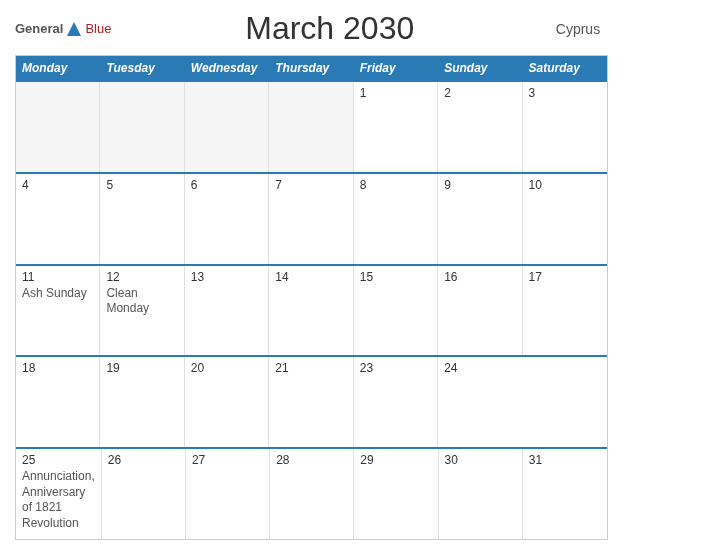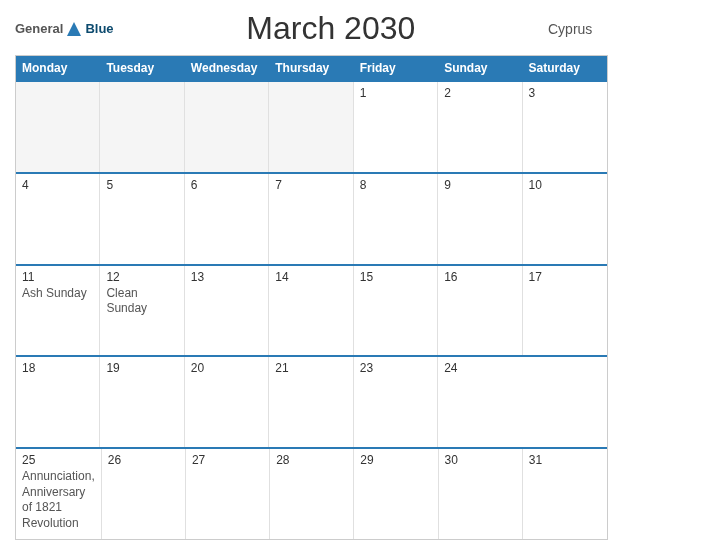--- a/index.html
+++ b/index.html
@@ -28,51 +28,52 @@
       align-items: center;
       font-size: 13px;
       font-weight: bold;
       color: #555;
     }
     .logo-general {
       color: #555;
       font-weight: bold;
     }
     .logo-blue {
-      color: #0c4a6e;
-      font-weight: bold;
+      color: #b91c1c;
+      font-weight: normal;
     }
     .logo-icon {
       width: 18px;
       height: 18px;
       margin: 0 2px;
     }
     .title {
       font-size: 32px;
       font-weight: normal;
       color: #333;
       text-align: center;
       flex: 1;
     }
     .country {
       font-size: 14px;
       color: #555;
       min-width: 60px;
-      text-align: left;
+      text-align: center;
     }
     .calendar {
       flex: 1;
       display: flex;
       flex-direction: column;
       border: 1px solid #ccc;
     }
     .cal-header-row {
       display: grid;
       grid-template-columns: repeat(7, 1fr);
       background: #2a7ab5;
+      font-style: italic;
     }
     .cal-header-cell {
       color: #fff;
       font-size: 12px;
       font-weight: bold;
       padding: 5px 6px;
       text-align: left;
     }
     .cal-body {
       flex: 1;
@@ -180,21 +181,21 @@
         </div>
       </div>
 
       <div class="cal-week">
         <div class="cal-cell">
           <span class="day-num">11</span>
           <span class="day-event">Ash Sunday</span>
         </div>
         <div class="cal-cell">
           <span class="day-num">12</span>
-          <span class="day-event">Clean Sunday</span>
+          <span class="day-event">Clean Monday</span>
         </div>
         <div class="cal-cell">
           <span class="day-num">13</span>
         </div>
         <div class="cal-cell">
           <span class="day-num">14</span>
         </div>
         <div class="cal-cell">
           <span class="day-num">15</span>
         </div>

